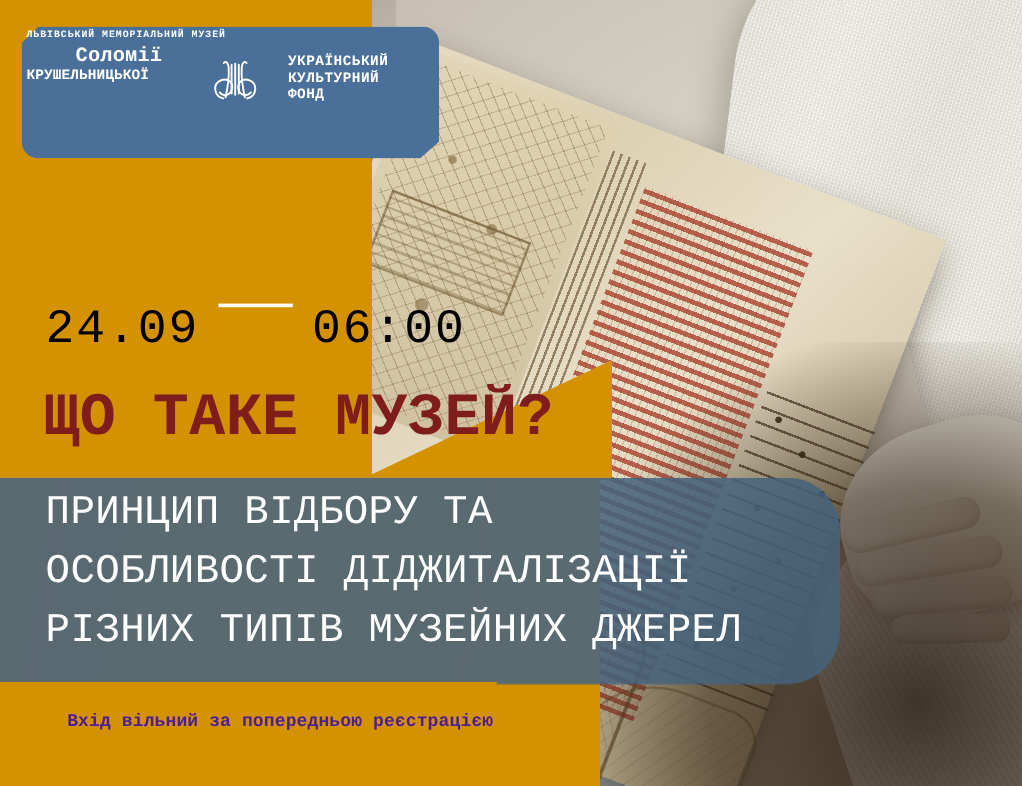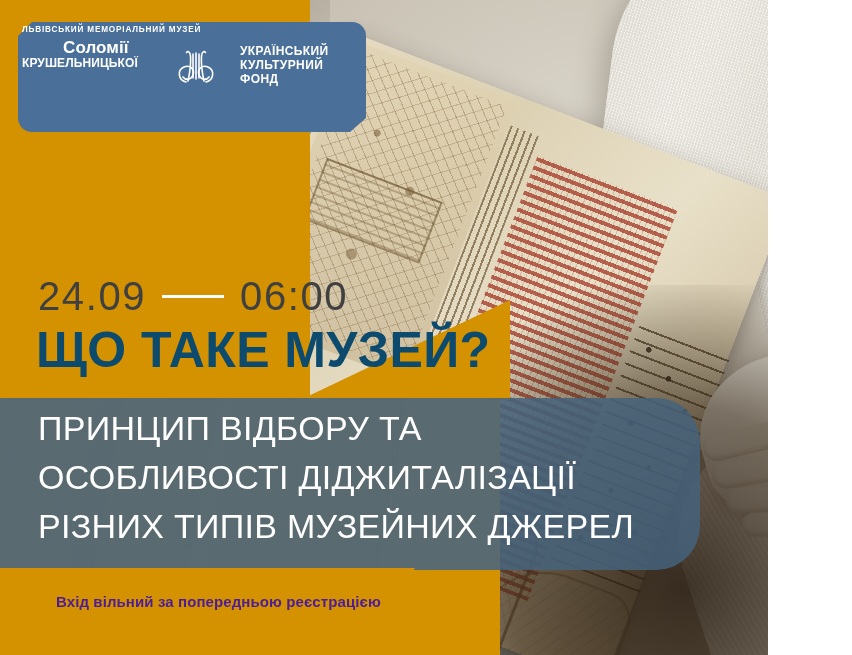--- a/index.html
+++ b/index.html
@@ -3,24 +3,24 @@
 <meta charset="utf-8">
 <title>Museum Event Poster</title>
 <style>
   html, body {
     margin: 0;
     padding: 0;
     background: #ffffff;
   }
   #poster {
     position: relative;
-    width: 768px;
+    width: 852px;
     height: 655px;
     overflow: hidden;
-    font-family: Liberation Sans, sans-serif;
+    font-family: Liberation Mono, monospace;
     background: #b9b2a6;
     user-select: none;
   }
 
   
   .photo {
     position: absolute;
     inset: 0;
     overflow: hidden;
   }
@@ -354,41 +354,40 @@
     line-height: 1.18;
     letter-spacing: .4px;
     text-transform: uppercase;
   }
   .logo-ucf div { white-space: nowrap; }
 
   
   .datetime {
     position: absolute;
     left: 38px; top: 253px;
-    color: #404040;
+    color: #000000;
     font-size: 40px;
     font-weight: 300;
     letter-spacing: 1.6px;
     display: flex;
-    align-items: center;
+    align-items: flex-start;
     gap: 16px;
     white-space: nowrap;
-    margin-top: 21px;
   }
   .dt-dash {
     display: inline-block;
     width: 62px;
     height: 3px;
     background: #ffffff;
   }
 
   .headline {
     position: absolute;
     left: 36px; top: 325px;
-    color: #0c4a6e;
+    color: #7f1d1d;
     font-size: 50px;
     font-weight: 700;
     letter-spacing: .4px;
     line-height: 1;
     white-space: nowrap;
   }
 
   .subtitle {
     position: absolute;
     left: 38px; top: 404px;

